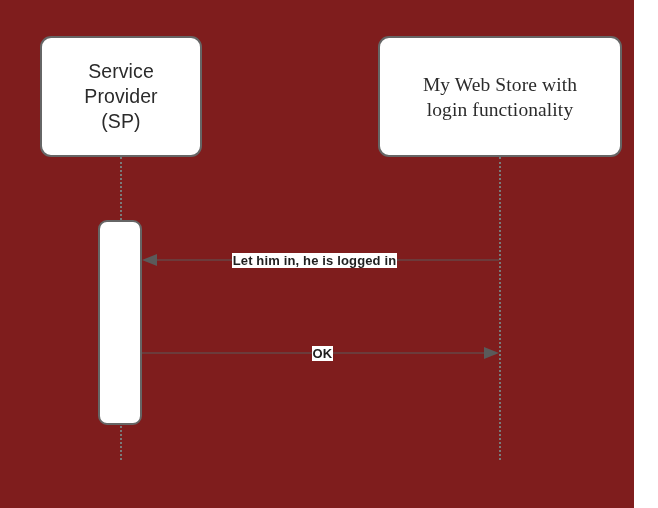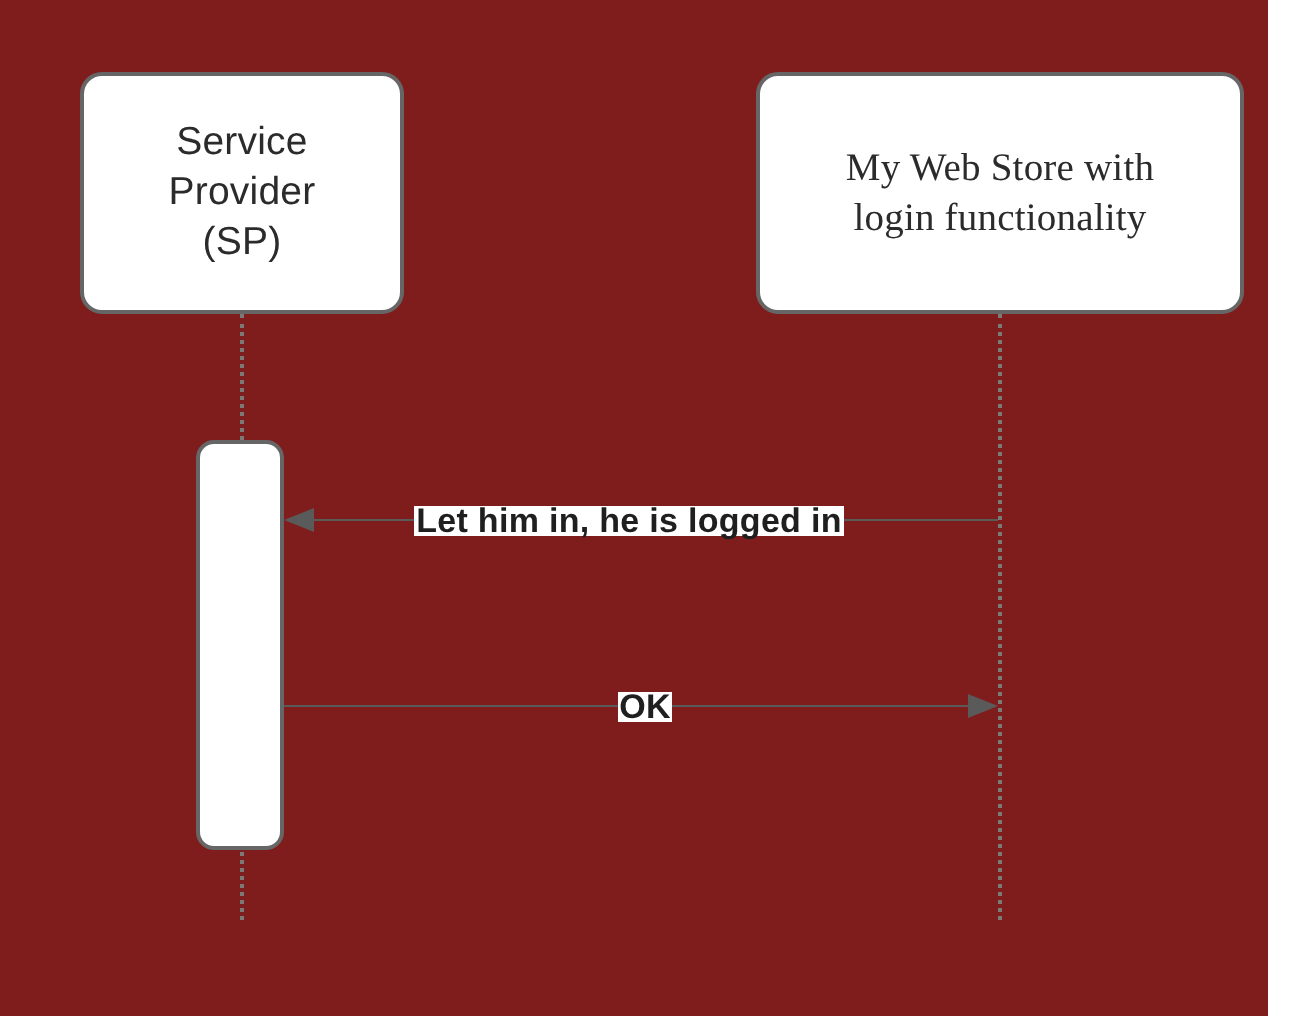--- a/index.html
+++ b/index.html
@@ -82,21 +82,21 @@
   }
   .msg-line {
     position: absolute;
     top: 50%;
     height: 0;
     border-top: 1.6px solid #5a5a5a;
     transform: translateY(-50%);
   }
   .msg-label {
     position: relative;
-    font-size: 17px;
+    font-size: 13px;
     font-weight: 700;
     color: #1f1f1f;
     letter-spacing: 0.15px;
     background: #ffffff;
     padding: 0 1px;
     white-space: nowrap;
     line-height: 15px;
   }
   .msg-arrowhead {
     position: absolute;

